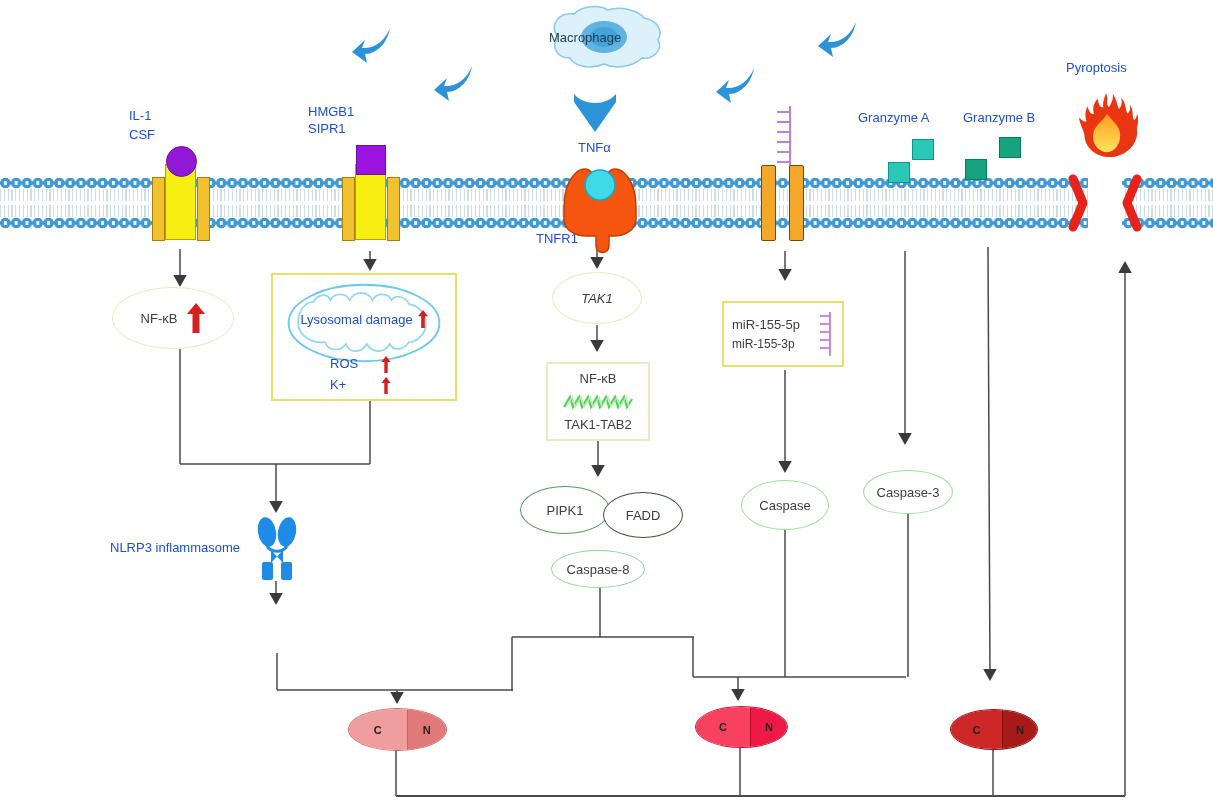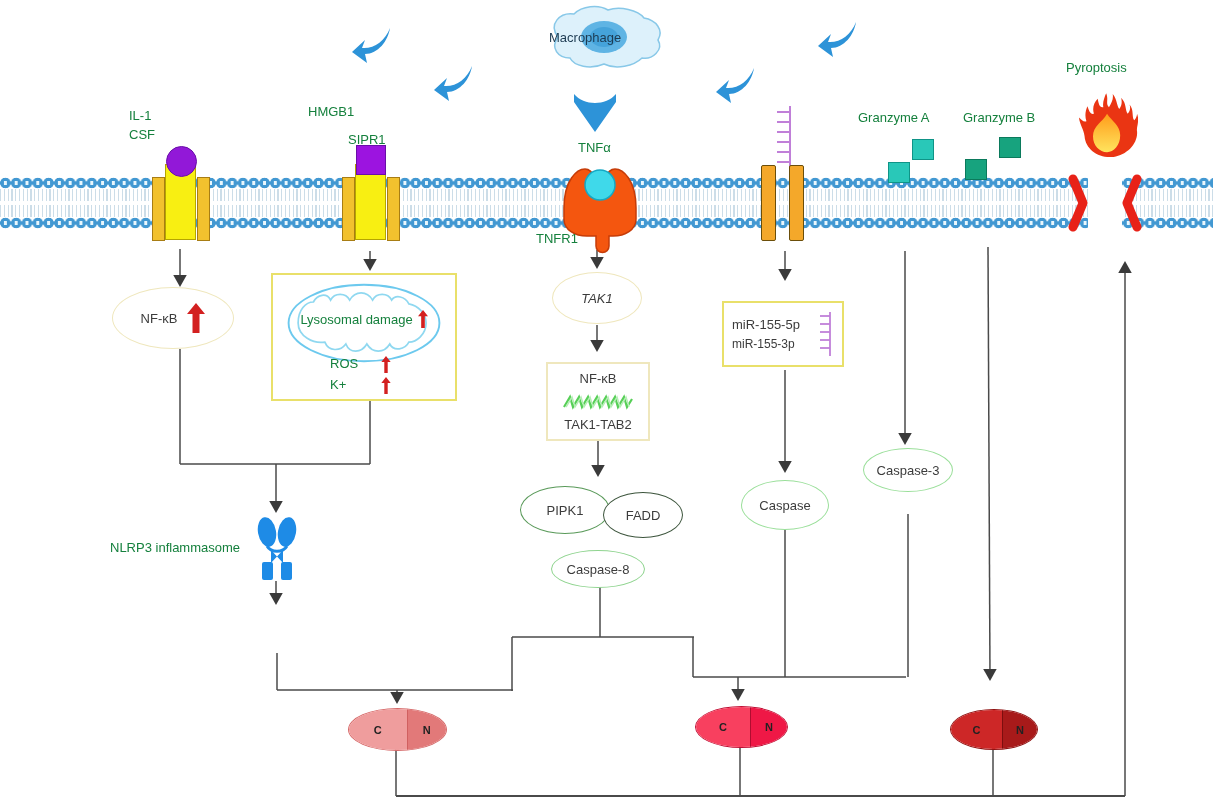--- a/index.html
+++ b/index.html
@@ -1,19 +1,19 @@
 <!DOCTYPE html>
 <html><head>
 <meta charset="utf-8">
 <style>
   html,body{margin:0;padding:0;background:#fff;}
   #canvas{position:relative;width:1213px;height:803px;background:#fff;overflow:hidden;
           font-family:"Liberation Sans",sans-serif;color:#3c3c3c;}
   .abs{position:absolute;}
-  .lbl{position:absolute;font-size:13px;color:#15803d;white-space:nowrap;z-index:6;}
+  .lbl{position:absolute;font-size:13px;color:#1d4ed8;white-space:nowrap;z-index:6;}
   .oval{position:absolute;background:#fff;border-radius:50%;display:flex;align-items:center;
         justify-content:center;font-size:13px;color:#3c3c3c;z-index:5;box-sizing:border-box;}
   .ybox{position:absolute;background:#fff;border:2px solid #e9e06a;z-index:5;box-sizing:border-box;}
   .cbox{position:absolute;background:#fff;border:1.5px solid #efe7bd;z-index:5;box-sizing:border-box;}
   
   .membrane{position:absolute;left:0;top:177px;width:1213px;height:52px;z-index:2;}
   .heads{height:12px;background-image:radial-gradient(circle at 50% 50%, #eaf7fd 0 2px, #4298d2 2px 5px, rgba(0,0,0,0) 5.6px);
          background-size:10.8px 12px;background-repeat:repeat-x;}
   .tails{height:28px;background:repeating-linear-gradient(90deg,#ccdde8 0 1.2px, transparent 1.2px 3.8px);position:relative;}
   .tails:after{content:"";position:absolute;left:0;top:12px;width:100%;height:4px;background:#fff;}
@@ -120,21 +120,21 @@
   <div class="lbl" style="left:129px;top:108px;">IL-1</div>
   <div class="lbl" style="left:129px;top:127px;">CSF</div>
   <div class="receptor" style="left:152px;top:160px;">
     <div class="flank fl"></div>
     <div class="flank fr"></div>
     <div class="body"></div>
   </div>
   <div class="ligand-circle" style="left:166px;top:146px;"></div>
 
   <div class="lbl" style="left:308px;top:104px;">HMGB1</div>
-  <div class="lbl" style="left:308px;top:132px;margin-left:40px;">SIPR1</div>
+  <div class="lbl" style="left:308px;top:121px;">SIPR1</div>
   <div class="receptor" style="left:342px;top:160px;">
     <div class="flank fl"></div>
     <div class="flank fr"></div>
     <div class="body"></div>
   </div>
   <div class="ligand-square" style="left:356px;top:145px;"></div>
 
   <div class="lbl" style="left:578px;top:140px;">TNFα</div>
   <svg class="abs z4" style="left:550px;top:156px;" width="100" height="100" viewBox="0 0 100 100">
     <path d="M14,52 C14,24 27,13 35,13 C44,13 43,25 50,25 C57,25 56,13 65,13 C73,13 86,24 86,52 L86,63 C86,74 75,80 63,80 L59,80 L59,90 A6.5,6.5 0 0 1 46,90 L46,80 L37,80 C25,80 14,74 14,63 Z" fill="#f4560f" stroke="#c63c08" stroke-width="1.5"></path>
@@ -241,21 +241,21 @@
   <div class="oval" style="left:603px;top:492px;width:80px;height:46px;border:1.5px solid #3d553d;">
     <span>FADD</span>
   </div>
   <div class="oval" style="left:551px;top:550px;width:94px;height:38px;border:1.5px solid #8fd48f;">
     <span>Caspase-8</span>
   </div>
 
   <div class="oval" style="left:741px;top:480px;width:88px;height:50px;border:1.5px solid #9adf9a;">
     <span>Caspase</span>
   </div>
-  <div class="oval" style="left:863px;top:448px;width:90px;height:44px;border:1.5px solid #9adf9a;">
+  <div class="oval" style="left:863px;top:470px;width:90px;height:44px;border:1.5px solid #9adf9a;">
     <span>Caspase-3</span>
   </div>
 
   <div class="lbl" style="left:110px;top:540px;">NLRP3 inflammasome</div>
   <svg class="abs z4" style="left:252px;top:516px;" width="50" height="64" viewBox="0 0 50 64">
     <g fill="#1e8be6">
       <ellipse cx="15" cy="16" rx="9" ry="15" transform="rotate(-10 15 16)"></ellipse>
       <ellipse cx="35" cy="16" rx="9" ry="15" transform="rotate(10 35 16)"></ellipse>
       <polygon points="19,34 31,47 31,34 19,47"></polygon>
       <rect x="10" y="46" width="11" height="18" rx="2"></rect>

